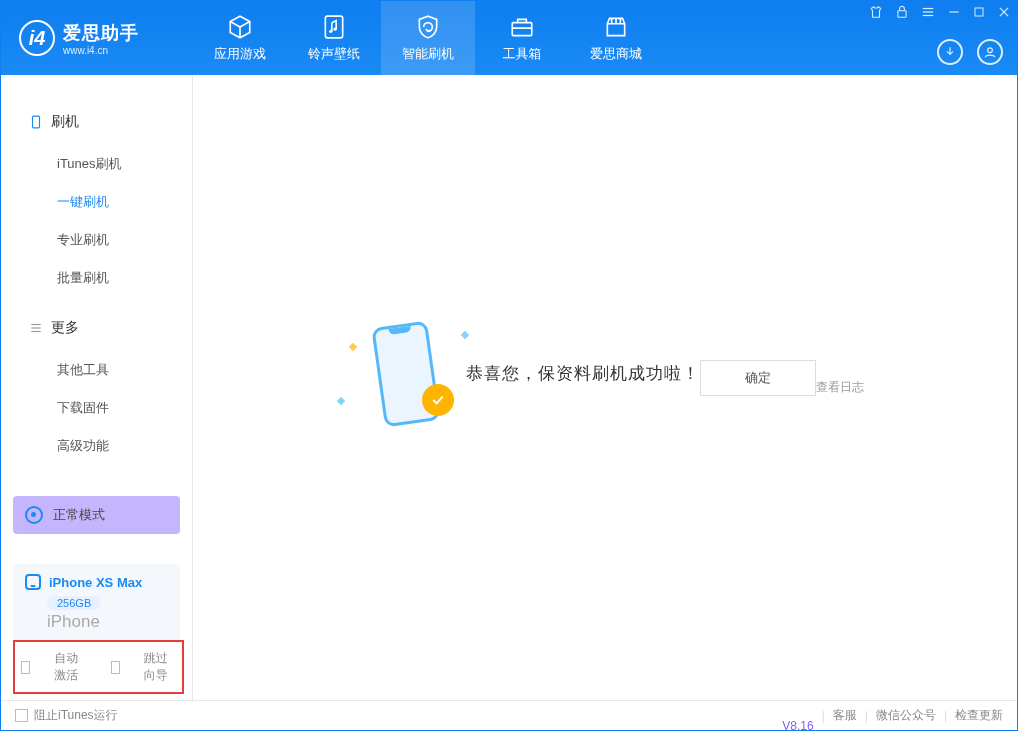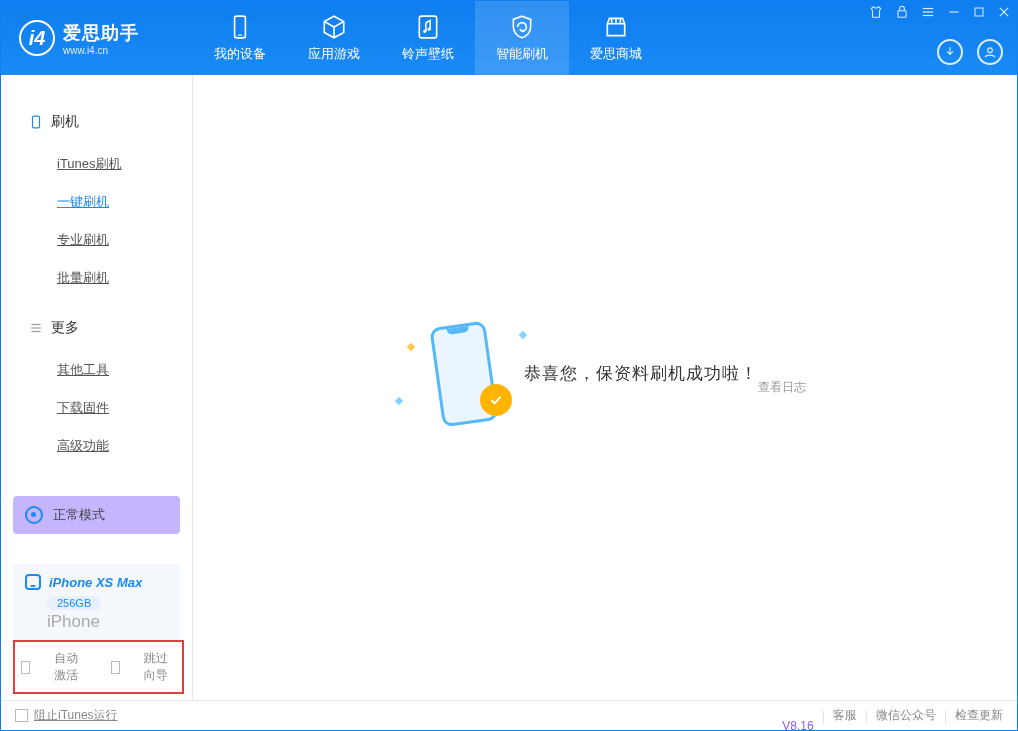--- a/index.html
+++ b/index.html
@@ -23,29 +23,29 @@
 .win-btn { cursor: pointer; font-size: 14px; display:inline-flex; align-items:center; justify-content:center; }
 .header-right { position: absolute; right: 14px; bottom: 10px; display: flex; gap: 14px; }
 .circ-btn { width: 26px; height: 26px; border: 2px solid #fff; border-radius: 50%; display: flex; align-items: center; justify-content: center; cursor: pointer; opacity: .85; }
 .circ-btn svg { width: 14px; height: 14px; stroke: #fff; fill: none; stroke-width: 2; }
 
 
 .body-area { display: flex; height: calc(100% - 74px - 30px); }
 .sidebar { width: 192px; border-right: 1px solid #e8e8e8; padding-top: 32px; position: relative; }
 .side-group { padding: 6px 0 6px 28px; font-size: 14px; color: #333; display: flex; align-items: center; gap: 8px; margin-bottom: 8px; }
 .side-group svg { width: 14px; height: 14px; }
-.side-item { padding: 10px 0 10px 56px; font-size: 13px; color: #555; cursor: pointer; text-decoration: underline; }
+.side-item { padding: 10px 0 10px 56px; font-size: 13px; color: #555; cursor: pointer; }
 .side-item.active { color: #1a8af5; }
 
 .mode-block { position: absolute; bottom: 166px; left: 12px; right: 12px; background: #c4b5fd; border-radius: 4px; padding: 10px 12px; display: flex; align-items: center; gap: 10px; font-size: 13px; color: #444; }
 .mode-icon { width: 18px; height: 18px; border: 2px solid #1a8af5; border-radius: 50%; position: relative; }
 .mode-icon::after { content:''; position:absolute; width: 5px; height:5px; background:#1a8af5; border-radius:50%; top:4px; left:4px; }
 
 .device-block { position: absolute; bottom: 58px; left: 12px; right: 12px; background: #f4f8fc; border-radius: 4px; padding: 10px 12px; font-size: 13px; }
-.device-block .dev-row { display:flex; align-items:center; gap:8px; color:#1a8af5; font-weight: 600; font-style: italic; }
+.device-block .dev-row { display:flex; align-items:center; gap:8px; color:#1a8af5; font-weight: 600; }
 .device-block .dev-icon { width:16px; height:16px; border:2px solid #1a8af5; border-radius:4px; position: relative; }
 .device-block .dev-icon::after { content:''; position:absolute; bottom:1px; left:50%; transform:translateX(-50%); width:5px; height:2px; background:#1a8af5; border-radius:1px; }
 .badge { display:inline-block; background:#e7f1fe; color:#1a8af5; border-radius: 12px; padding:1px 10px; font-size:11px; margin-top:6px; margin-left:22px; }
 .device-block .sub { font-size:17px; color:#aaa; margin-left:22px; margin-top:2px; }
 
 .options-box { position: absolute; bottom: 6px; left: 12px; right: 8px; border: 2px solid #e63c3c; padding: 8px 6px; display: flex; gap: 24px; font-size: 12px; color: #888; align-items:center; }
 .cb { width:13px; height:13px; border:1px solid #bbb; display:inline-block; }
 
 
 .content { flex: 1; display:flex; flex-direction: row; align-items:center; justify-content:center; }
@@ -58,21 +58,21 @@
 .s1 { left:4px; top:30px; background:#ffc94d; }
 .s2 { left:-8px; bottom:30px; }
 .s3 { right:-2px; top:18px; }
 
 .success-msg { font-size: 17px; color: #333; letter-spacing: 1px; margin-bottom: 28px; }
 .ok-btn { padding: 8px 44px; border:1px solid #ddd; background:#fff; font-size:13px; color:#555; cursor:pointer; margin-bottom: 20px; }
 .log-link { font-size:12px; color:#999; cursor:pointer; }
 
 
 .footer { height: 30px; border-top: 1px solid #e8e8e8; display:flex; align-items:center; padding: 0 14px; font-size:12px; color:#888; }
-.footer .left { display:flex; align-items:center; gap:6px;text-decoration:underline; }
+.footer .left { display:flex; align-items:center; gap:6px; }
 .footer .right { margin-left:auto; display:flex; align-items:center; gap:8px; }
 .footer .sep { color:#ddd; }
 .footer .link { cursor:pointer; }
 .ver { color:#8b5cf6;margin-top:20px; }
 </style>
 </head>
 <body>
 
 <div class="header">
   <div class="logo">
@@ -80,29 +80,20 @@
     <div class="logo-text">
       <div class="main">爱思助手</div>
       <div class="sub">www.i4.cn</div>
     </div>
   </div>
 
   <div class="tabs">
     <div class="tab">
       <div class="tab-icon">
           <svg viewBox="0 0 24 24">
-            <rect x="7" y="2" width="10" height="20" rx="2" fill="none" stroke="#fff" stroke-width="1.5"></rect>
-            <rect x="10" y="19" width="4" height="1" fill="#fff"></rect>
-          </svg>
-        </div>
-      <span>我的设备</span>
-    </div>
-    <div class="tab">
-      <div class="tab-icon">
-          <svg viewBox="0 0 24 24">
             <path d="M12 2 L21 7 L21 17 L12 22 L3 17 L3 7 Z M3 7 L12 12 L21 7 M12 12 L12 22" fill="none" stroke="#fff" stroke-width="1.5"></path>
           </svg>
         </div>
       <span>应用游戏</span>
     </div>
     <div class="tab">
       <div class="tab-icon">
           <svg viewBox="0 0 24 24">
             <rect x="4" y="2" width="16" height="20" rx="2" fill="none" stroke="#fff" stroke-width="1.5"></rect>
             <path d="M10 8 L14 6 L14 14 M10 8 L10 16" fill="none" stroke="#fff" stroke-width="1.5"></path>
@@ -113,20 +104,29 @@
       <span>铃声壁纸</span>
     </div>
     <div class="tab active">
       <div class="tab-icon">
           <svg viewBox="0 0 24 24">
             <path d="M12 2 L20 5 L20 12 C20 17 16 21 12 22 C8 21 4 17 4 12 L4 5 Z" fill="none" stroke="#fff" stroke-width="1.5"></path>
             <path d="M8 12 A4 4 0 1 1 12 16 M12 16 L10 14 M12 16 L14 15" fill="none" stroke="#fff" stroke-width="1.5"></path>
           </svg>
         </div>
       <span>智能刷机</span>
+    </div>
+    <div class="tab">
+      <div class="tab-icon">
+          <svg viewBox="0 0 24 24">
+            <rect x="3" y="8" width="18" height="12" rx="1" fill="none" stroke="#fff" stroke-width="1.5"></rect>
+            <path d="M8 8 L8 5 L16 5 L16 8 M3 13 L21 13" fill="none" stroke="#fff" stroke-width="1.5"></path>
+          </svg>
+        </div>
+      <span>工具箱</span>
     </div>
     <div class="tab">
       <div class="tab-icon">
           <svg viewBox="0 0 24 24">
             <path d="M4 9 L20 9 L20 20 L4 20 Z M4 9 L6 4 L18 4 L20 9 M8 9 L8 4 M12 9 L12 4 M16 9 L16 4" fill="none" stroke="#fff" stroke-width="1.5"></path>
           </svg>
         </div>
       <span>爱思商城</span>
     </div>
   </div>
@@ -238,20 +238,21 @@
       <div class="phone-shape">
           <div class="phone-notch"></div>
         </div>
       <div class="check-badge">
           <svg viewBox="0 0 24 24">
             <path d="M5 12 L10 17 L19 7"></path>
           </svg>
         </div>
     </div>
     <div class="success-msg">恭喜您，保资料刷机成功啦！</div>
+    <button class="ok-btn">确定</button>
     <a class="log-link">查看日志</a>
   </div>
 </div>
 
 <div class="footer">
   <div class="left">
     <span class="cb"></span>
     <span>阻止iTunes运行</span>
   </div>
   <div class="right">

